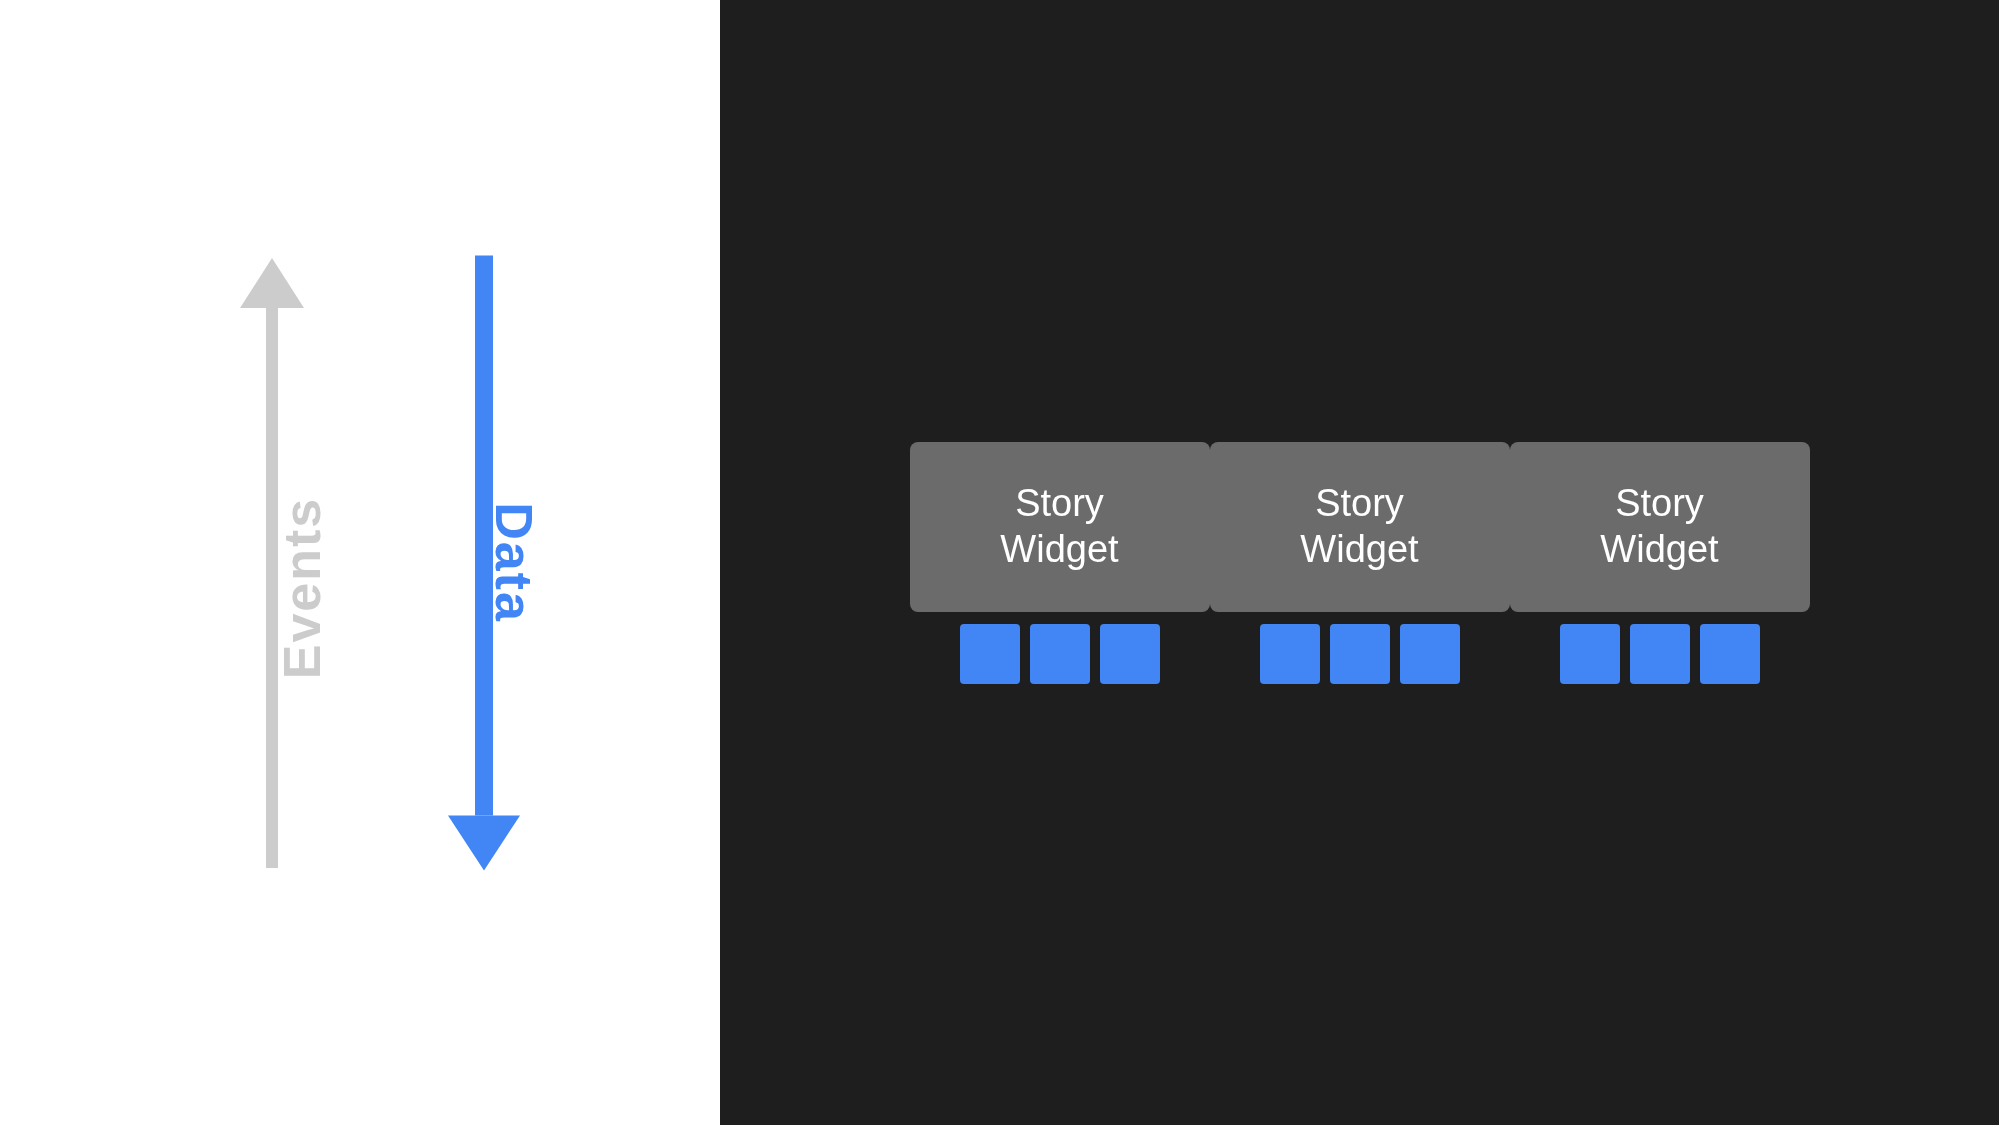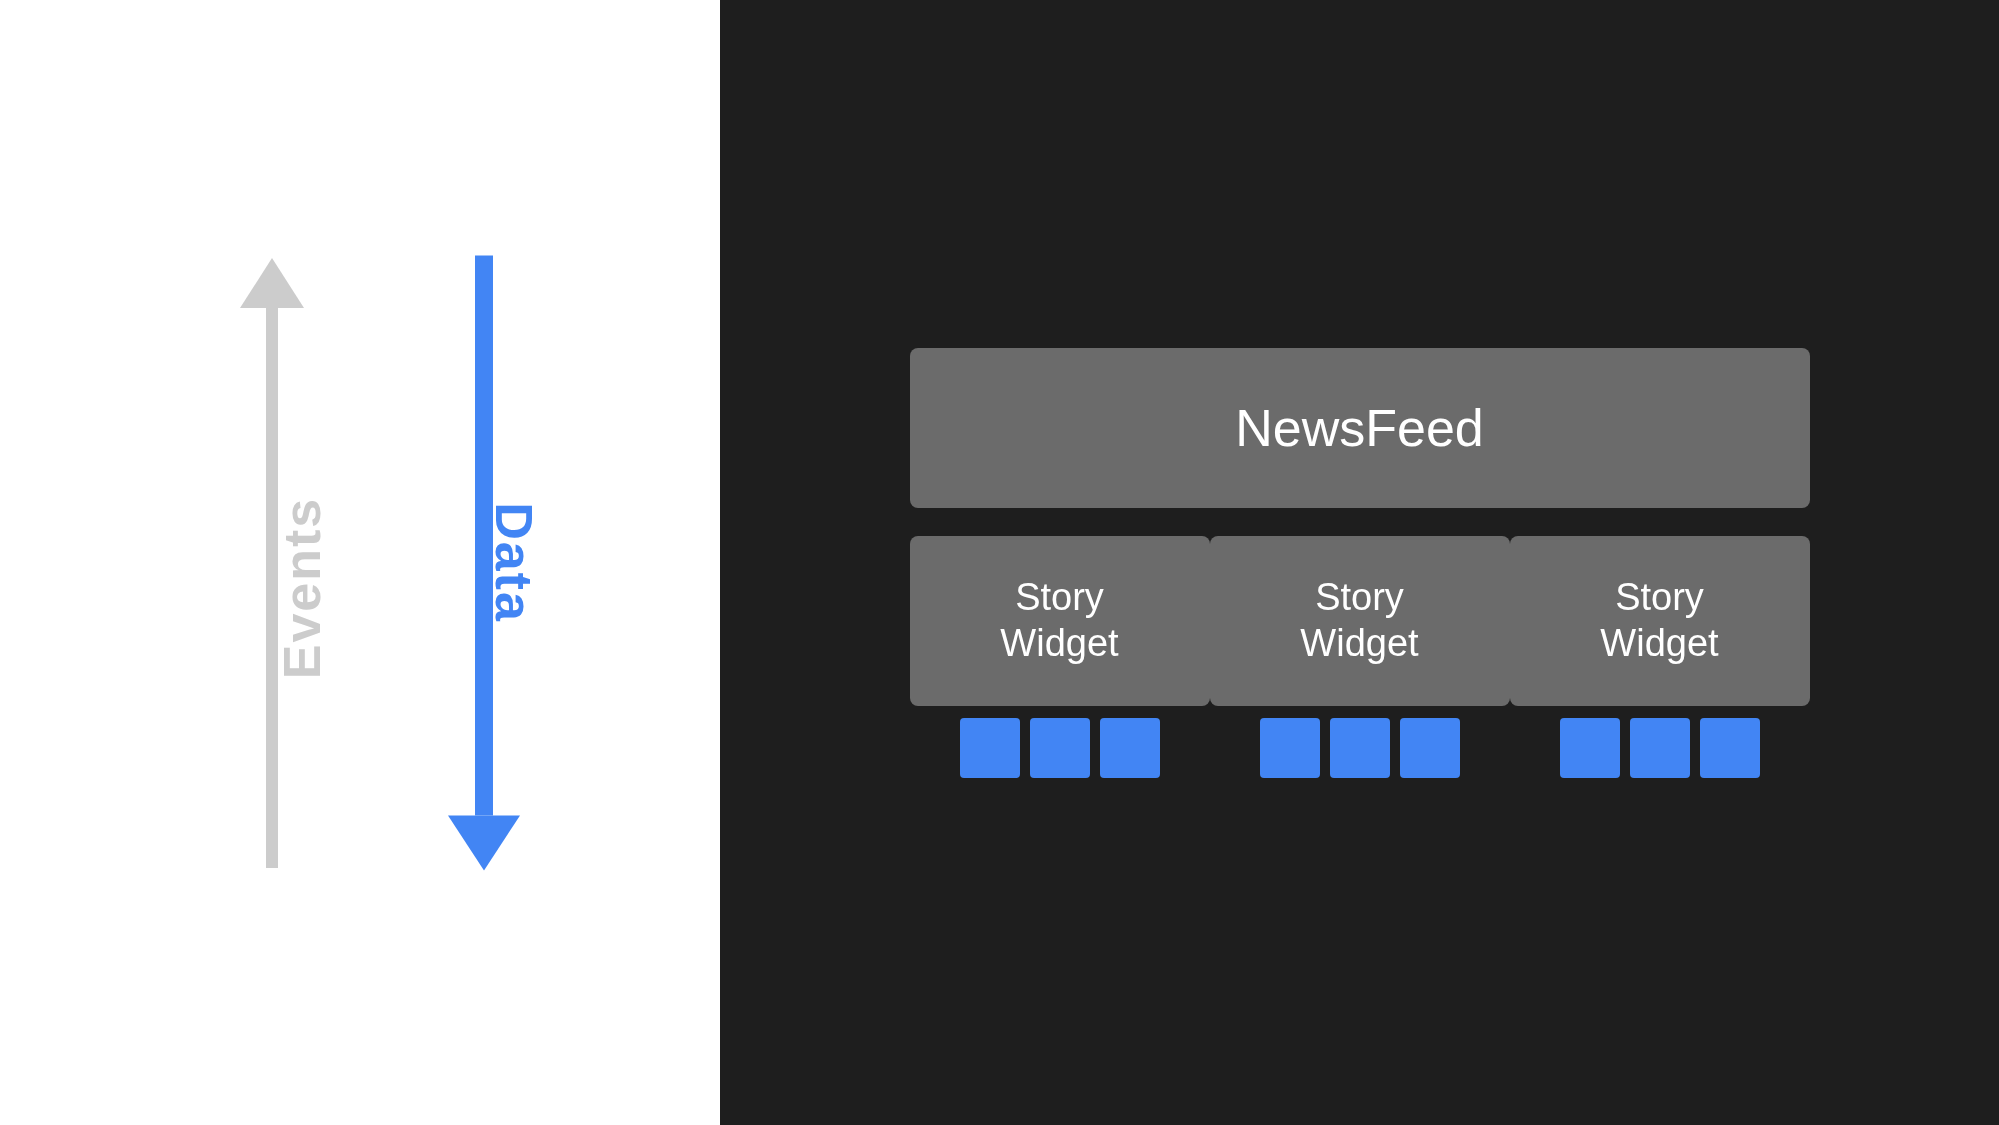--- a/index.html
+++ b/index.html
@@ -227,23 +227,20 @@
       </div>
       <div class="data-arrow-head-down"></div>
     </div>
 
   </div>
 </div>
 
 <div class="right-panel">
 
 
-  <div class="newsfeed-box">
-    <span class="newsfeed-box-label">NewsFeed</span>
-  </div>
 
   <div class="story-widgets-row">
 
     <div class="story-widget-column">
       <div class="story-widget-box">
         <span class="story-widget-label">Story<br>Widget</span>
       </div>
       <div class="story-widget-subitems">
         <div class="story-widget-subitem"></div>
         <div class="story-widget-subitem"></div>

